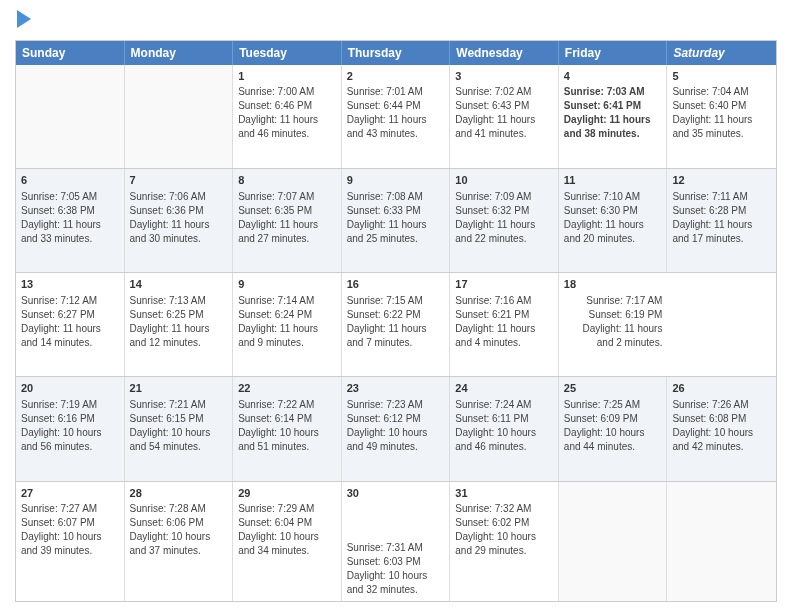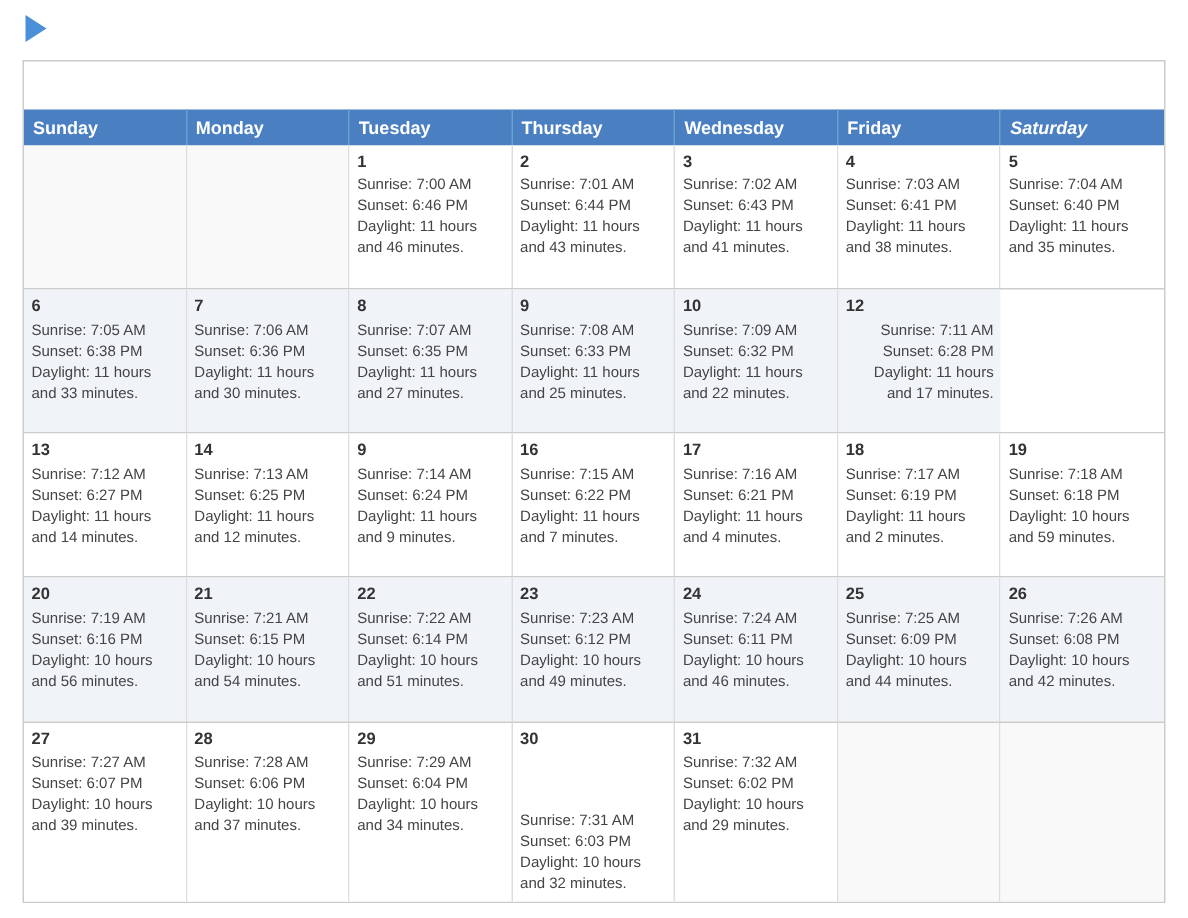--- a/index.html
+++ b/index.html
@@ -57,21 +57,20 @@
     .calendar {
       flex: 1;
       display: flex;
       flex-direction: column;
       border: 1px solid #ccc;
     }
     .cal-header {
       display: grid;
       grid-template-columns: repeat(7, 1fr);
       background: #4a7fc1;
-      margin-top: 32px;
     }
     .cal-header-cell {
       color: #fff;
       font-size: 12px;
       font-weight: bold;
       padding: 5px 6px;
       border-right: 1px solid #6a9fd1;
       text-align: left;
     }
     .cal-header-cell:last-child {
@@ -180,21 +179,21 @@
 Daylight: 11 hours and 43 minutes.</div>
           </div>
           <div class="cal-cell">
             <span class="day-number">3</span>
             <div class="cell-detail" style="white-space: pre-line;">Sunrise: 7:02 AM
 Sunset: 6:43 PM
 Daylight: 11 hours and 41 minutes.</div>
           </div>
           <div class="cal-cell">
             <span class="day-number">4</span>
-            <div class="cell-detail" style="white-space: pre-line;">Sunrise: 7:03 AM
+            <div class="cell-detail" style="white-space: pre-line; font-weight: bold;">Sunrise: 7:03 AM
 Sunset: 6:41 PM
 Daylight: 11 hours and 38 minutes.</div>
           </div>
           <div class="cal-cell">
             <span class="day-number">5</span>
             <div class="cell-detail" style="white-space: pre-line;">Sunrise: 7:04 AM
 Sunset: 6:40 PM
 Daylight: 11 hours and 35 minutes.</div>
           </div>
         </div>
@@ -223,22 +222,28 @@
 Sunset: 6:33 PM
 Daylight: 11 hours and 25 minutes.</div>
           </div>
           <div class="cal-cell shaded">
             <span class="day-number">10</span>
             <div class="cell-detail" style="white-space: pre-line;">Sunrise: 7:09 AM
 Sunset: 6:32 PM
 Daylight: 11 hours and 22 minutes.</div>
           </div>
           <div class="cal-cell shaded">
+            <span class="day-number">11</span>
+            <div class="cell-detail" style="white-space: pre-line;">Sunrise: 7:10 AM
+Sunset: 6:30 PM
+Daylight: 11 hours and 20 minutes.</div>
+          </div>
+          <div class="cal-cell shaded">
             <span class="day-number">12</span>
-            <div class="cell-detail" style="white-space: pre-line; text-align: right;">Sunrise: 7:11 AM
+            <div class="cell-detail" style="white-space: pre-line;">Sunrise: 7:11 AM
 Sunset: 6:28 PM
 Daylight: 11 hours and 17 minutes.</div>
           </div>
         </div>
         <div class="cal-row">
           <div class="cal-cell">
             <span class="day-number">13</span>
             <div class="cell-detail" style="white-space: pre-line;">Sunrise: 7:12 AM
 Sunset: 6:27 PM
 Daylight: 11 hours and 14 minutes.</div>
@@ -262,29 +267,23 @@
 Daylight: 11 hours and 7 minutes.</div>
           </div>
           <div class="cal-cell">
             <span class="day-number">17</span>
             <div class="cell-detail" style="white-space: pre-line;">Sunrise: 7:16 AM
 Sunset: 6:21 PM
 Daylight: 11 hours and 4 minutes.</div>
           </div>
           <div class="cal-cell">
             <span class="day-number">18</span>
-            <div class="cell-detail" style="white-space: pre-line;">Sunrise: 7:17 AM
+            <div class="cell-detail" style="white-space: pre-line; text-align: right;">Sunrise: 7:17 AM
 Sunset: 6:19 PM
 Daylight: 11 hours and 2 minutes.</div>
-          </div>
-          <div class="cal-cell">
-            <span class="day-number">19</span>
-            <div class="cell-detail" style="white-space: pre-line;">Sunrise: 7:18 AM
-Sunset: 6:18 PM
-Daylight: 10 hours and 59 minutes.</div>
           </div>
         </div>
         <div class="cal-row">
           <div class="cal-cell shaded">
             <span class="day-number">20</span>
             <div class="cell-detail" style="white-space: pre-line;">Sunrise: 7:19 AM
 Sunset: 6:16 PM
 Daylight: 10 hours and 56 minutes.</div>
           </div>
           <div class="cal-cell shaded">

